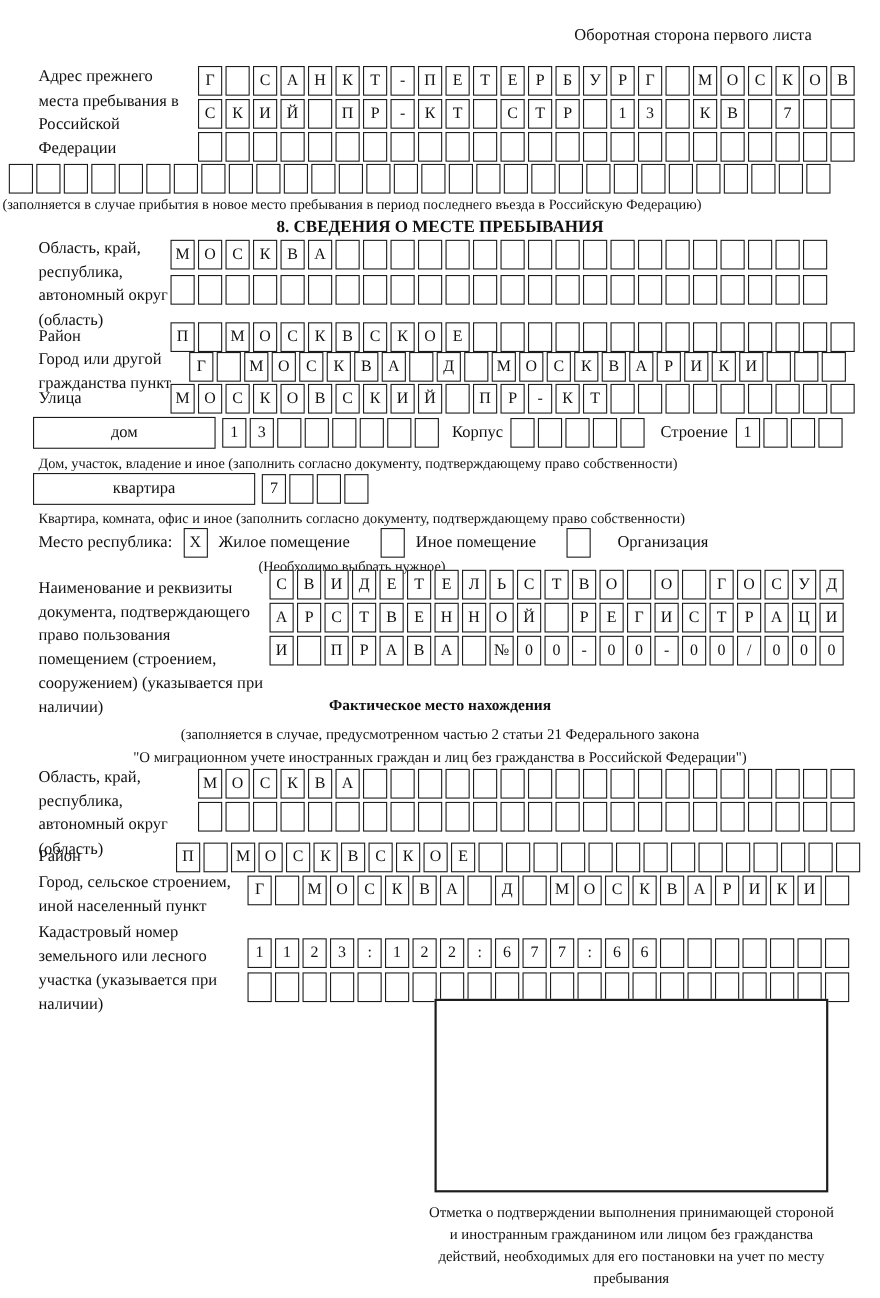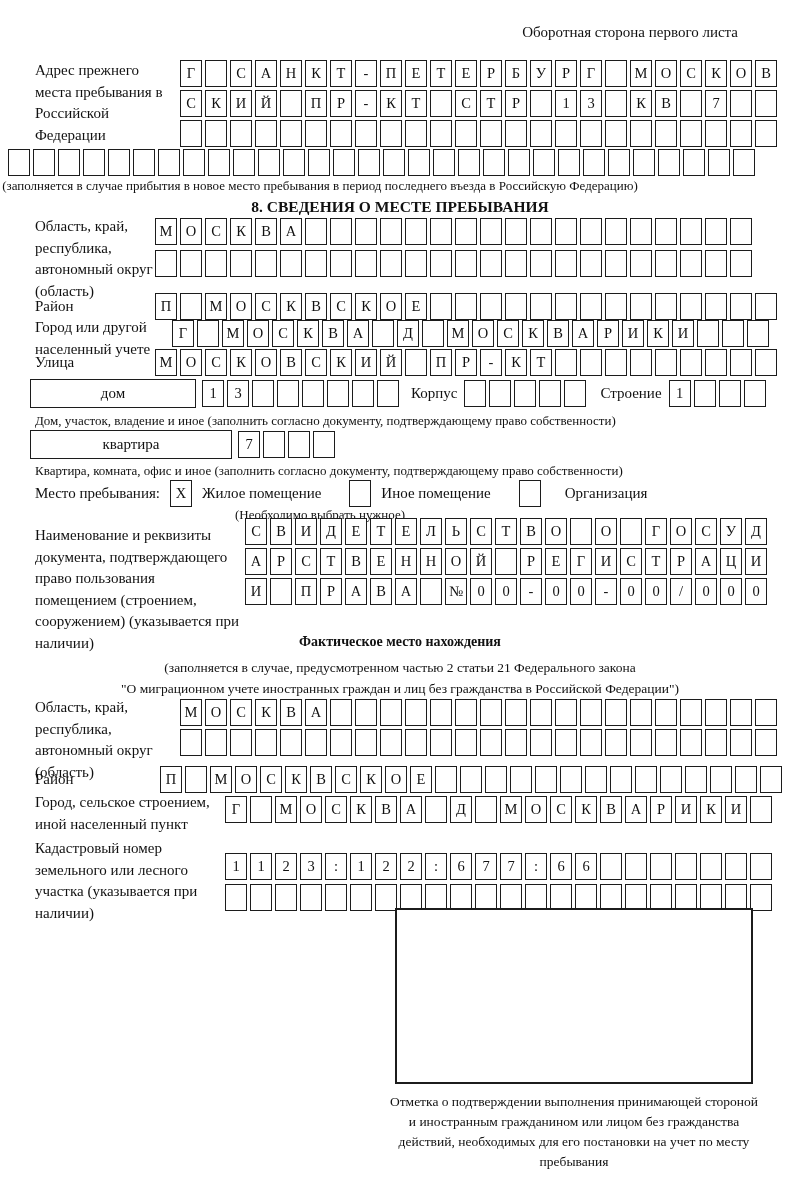--- a/index.html
+++ b/index.html
@@ -225,21 +225,21 @@
       <span class="cell"></span>
       <span class="cell"></span>
       <span class="cell"></span>
       <span class="cell"></span>
       <span class="cell"></span>
       <span class="cell"></span>
       <span class="cell"></span>
       <span class="cell"></span>
     </div>
 
-  <div class="pos lbl" style="left:35px; top:317px; width:138px;">Город или другой населенный учете</div>
+  <div class="pos lbl" style="left:35px; top:317px; width:138px;">Город или другой гражданства пункт</div>
   <div class="pos cells" style="left:172px; top:320px;">
       <span class="cell">Г</span>
       <span class="cell"></span>
       <span class="cell">М</span>
       <span class="cell">О</span>
       <span class="cell">С</span>
       <span class="cell">К</span>
       <span class="cell">В</span>
       <span class="cell">А</span>
       <span class="cell"></span>
@@ -328,21 +328,21 @@
     <div class="cells">
         <span class="cell">7</span>
         <span class="cell"></span>
         <span class="cell"></span>
         <span class="cell"></span>
       </div>
   </div>
   <div class="pos note" style="left:35px; top:462px;">Квартира, комната, офис и иное (заполнить согласно документу, подтверждающему право собственности)</div>
 
   <div class="pos flexrow" style="left:35px; top:480px;">
-    <div class="inlbl" style="margin-right:10px;">Место пребывания:</div>
+    <div class="inlbl" style="margin-right:10px;">Место республика:</div>
     <div class="cells">
         <span class="cell">X</span>
       </div>
     <div class="inlbl" style="margin:0 28px 0 10px;">Жилое помещение</div>
     <div class="cells">
         <span class="cell"></span>
       </div>
     <div class="inlbl" style="margin:0 28px 0 10px;">Иное помещение</div>
     <div class="cells">
         <span class="cell"></span>

